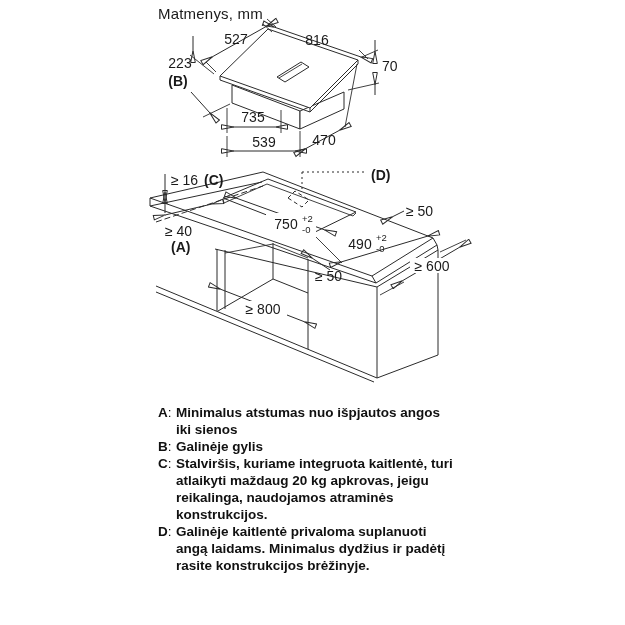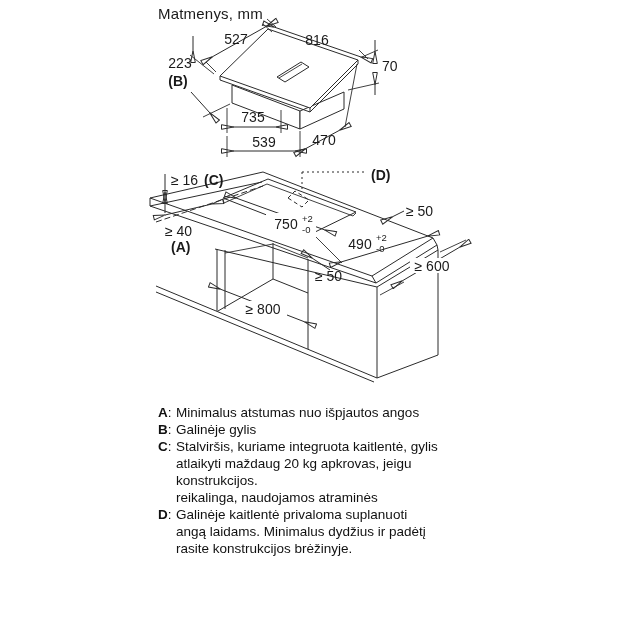--- a/index.html
+++ b/index.html
@@ -9,21 +9,21 @@
   svg{position:absolute;left:0;top:0;}
   svg line, svg path, svg polygon, svg polyline{stroke:#2b2b2b;stroke-width:1;fill:none;}
   svg .fillw{fill:#ffffff;}
   svg text{fill:#1a1a1a;font-family:"Liberation Sans",sans-serif;font-size:14px;stroke:none;}
   svg text.tol{font-size:9.5px;}
   svg .thin{stroke-width:0.9;}
   .legend{position:absolute;left:158px;top:404px;width:320px;font-size:13.5px;line-height:17px;color:#111;}
   .legend-item{display:grid;grid-template-columns:18px 1fr;}
   .legend-key{font-weight:bold;}
   .legend-key .sep{font-weight:normal;}
-  .legend-line{white-space:nowrap;}
+  .legend-line{white-space:nowrap;font-weight:bold;}
 </style>
 </head>
 <body>
 
 <div class="canvas">
 
   <div class="title">Matmenys, mm</div>
 
   <svg width="625" height="625" viewBox="0 0 625 625">
     <defs>
@@ -206,35 +206,36 @@
       <text x="263" y="314" text-anchor="middle">≥ 800</text>
       <text x="371" y="180" style="font-weight:bold">(D)</text>
     </g>
   </svg>
 
   <div class="legend">
     <div class="legend-item">
       <div class="legend-key"><span>A</span><span class="sep">:</span></div>
       <div>
         <div class="legend-line">Minimalus atstumas nuo išpjautos angos</div>
+        <div class="legend-line">iki sienos</div>
       </div>
     </div>
     <div class="legend-item">
       <div class="legend-key"><span>B</span><span class="sep">:</span></div>
       <div>
         <div class="legend-line">Galinėje gylis</div>
       </div>
     </div>
     <div class="legend-item">
       <div class="legend-key"><span>C</span><span class="sep">:</span></div>
       <div>
-        <div class="legend-line">Stalviršis, kuriame integruota kaitlentė, gylis</div>
+        <div class="legend-line">Stalviršis, kuriame integruota kaitlentė, turi</div>
         <div class="legend-line">atlaikyti maždaug 20 kg apkrovas, jeigu</div>
+        <div class="legend-line">reikalinga, naudojamos atraminės</div>
         <div class="legend-line">konstrukcijos.</div>
-        <div class="legend-line">reikalinga, naudojamos atraminės</div>
       </div>
     </div>
     <div class="legend-item">
       <div class="legend-key"><span>D</span><span class="sep">:</span></div>
       <div>
         <div class="legend-line">Galinėje kaitlentė privaloma suplanuoti</div>
         <div class="legend-line">angą laidams. Minimalus dydžius ir padėtį</div>
         <div class="legend-line">rasite konstrukcijos brėžinyje.</div>
       </div>
     </div>

